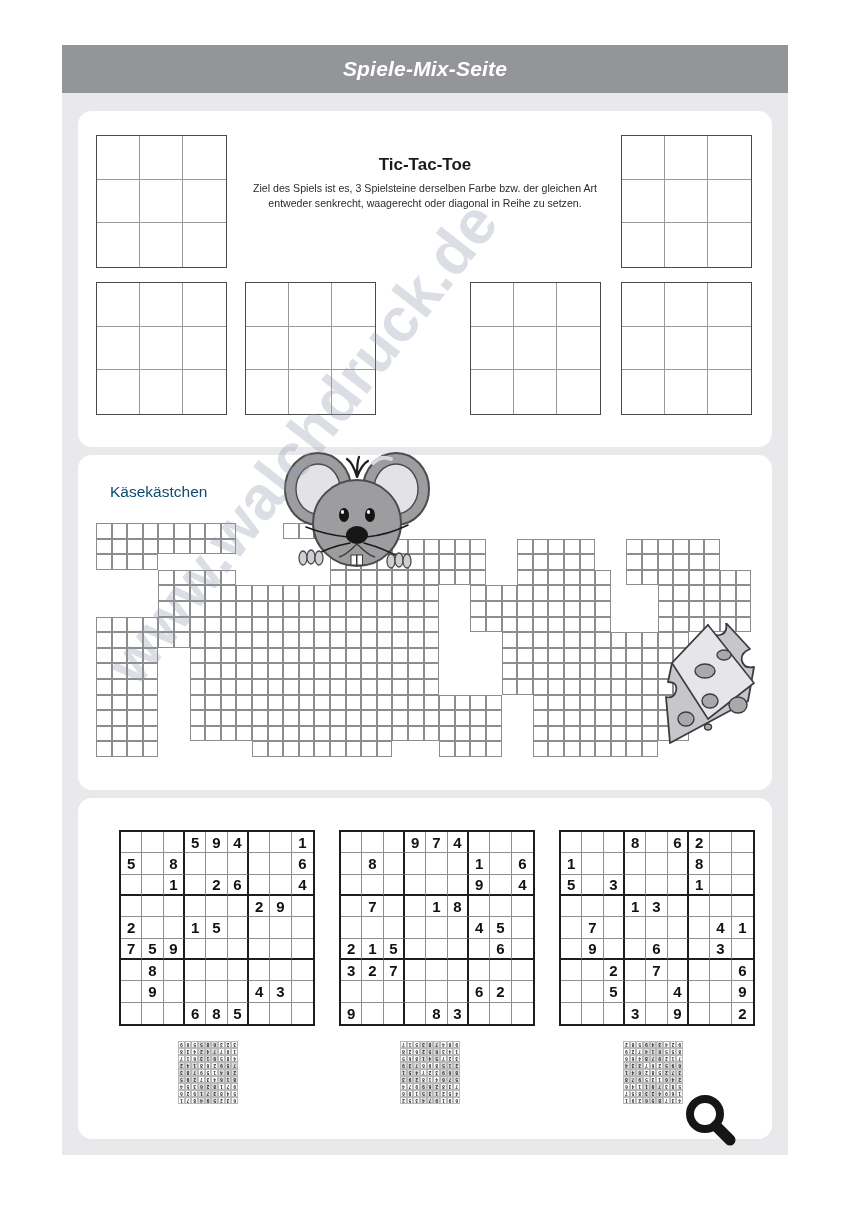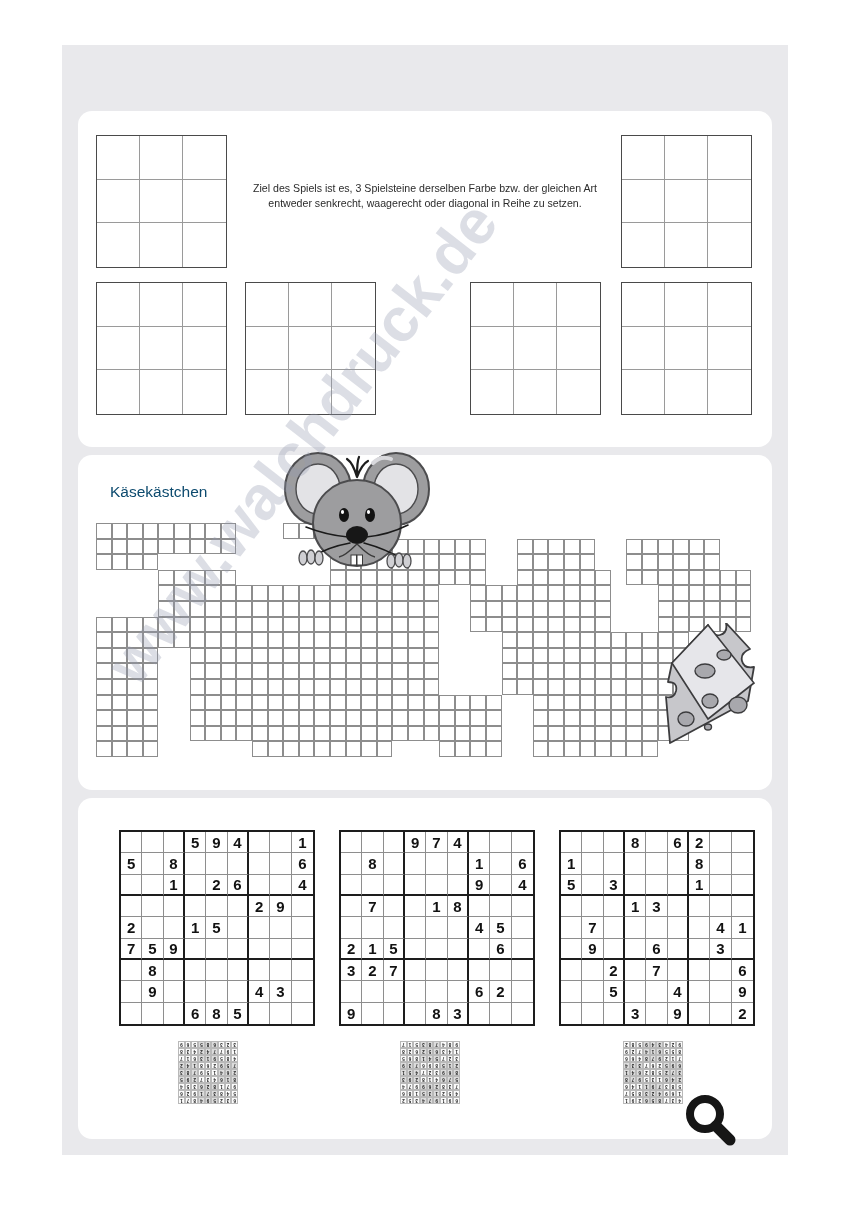--- a/index.html
+++ b/index.html
@@ -96,22 +96,26 @@
     font-size:62px;font-weight:bold;color:rgba(150,155,175,0.33);
     transform:rotate(-52deg);transform-origin:left center;
     white-space:nowrap;font-family:"Liberation Sans",sans-serif;
   }
 </style>
 </head>
 <body>
 
 <div class="page">
 
+  <div class="header-bar">
+    <div class="header-title">Spiele-Mix-Seite</div>
+  </div>
 
   <div class="card" id="card-ttt">
+    <div class="ttt-title">Tic-Tac-Toe</div>
     <div class="ttt-desc">Ziel des Spiels ist es, 3 Spielsteine derselben Farbe bzw. der gleichen Art entweder senkrecht, waagerecht oder diagonal in Reihe zu setzen.</div>
     <div id="ttt-holder">
         <div class="ttt-grid" style="left: 18px; top: 24px; width: 131px; height: 133px;">
           <i></i>
           <i></i>
           <i></i>
           <i></i>
           <i></i>
           <i></i>
           <i></i>

